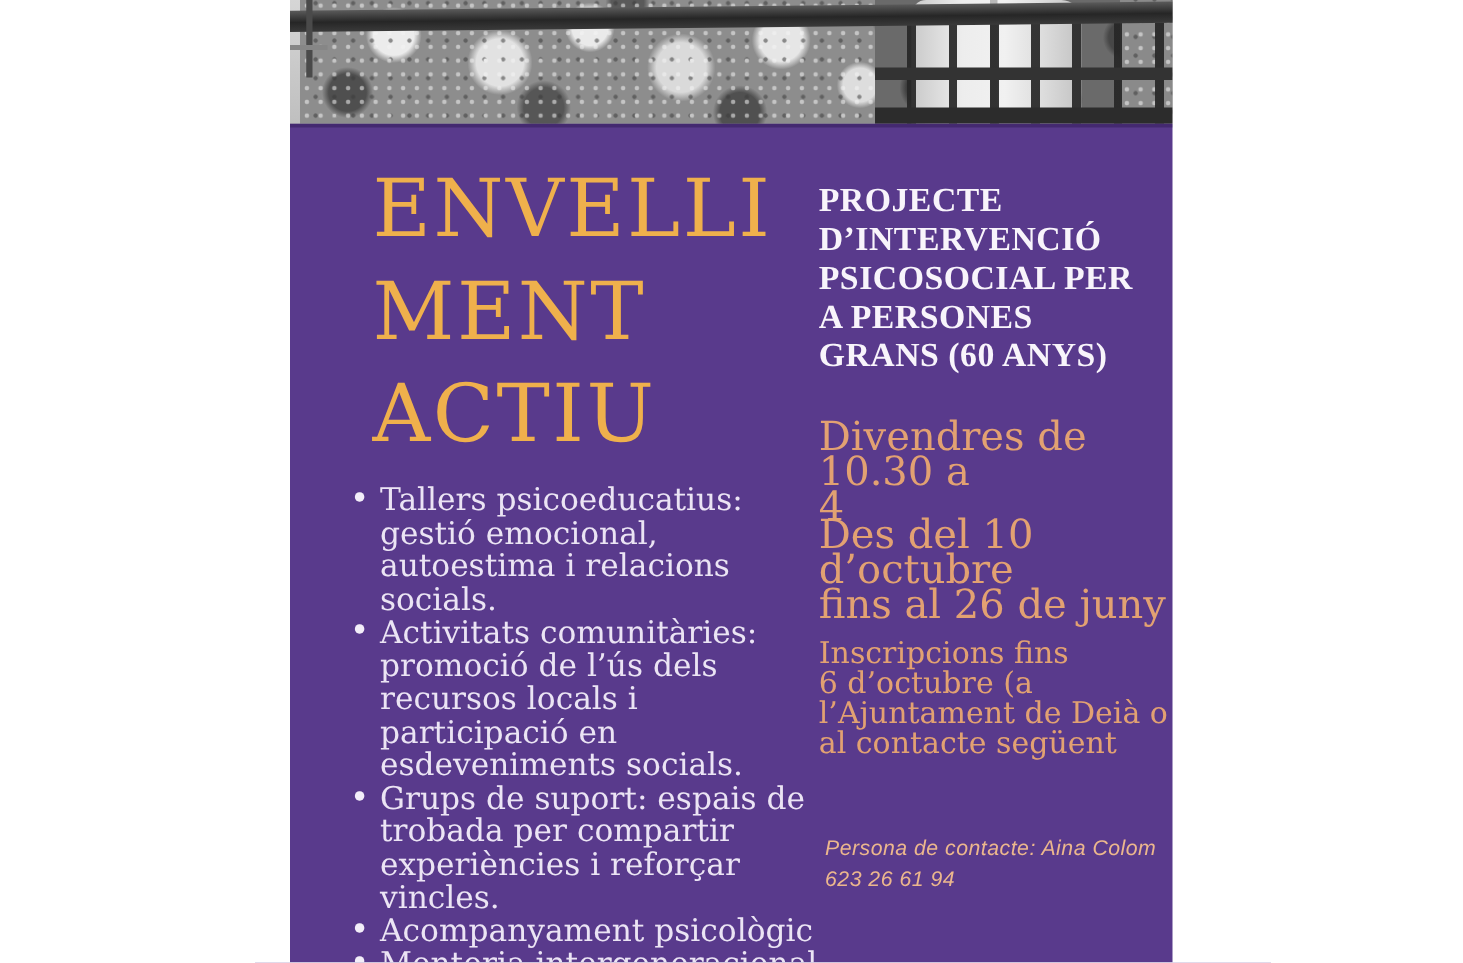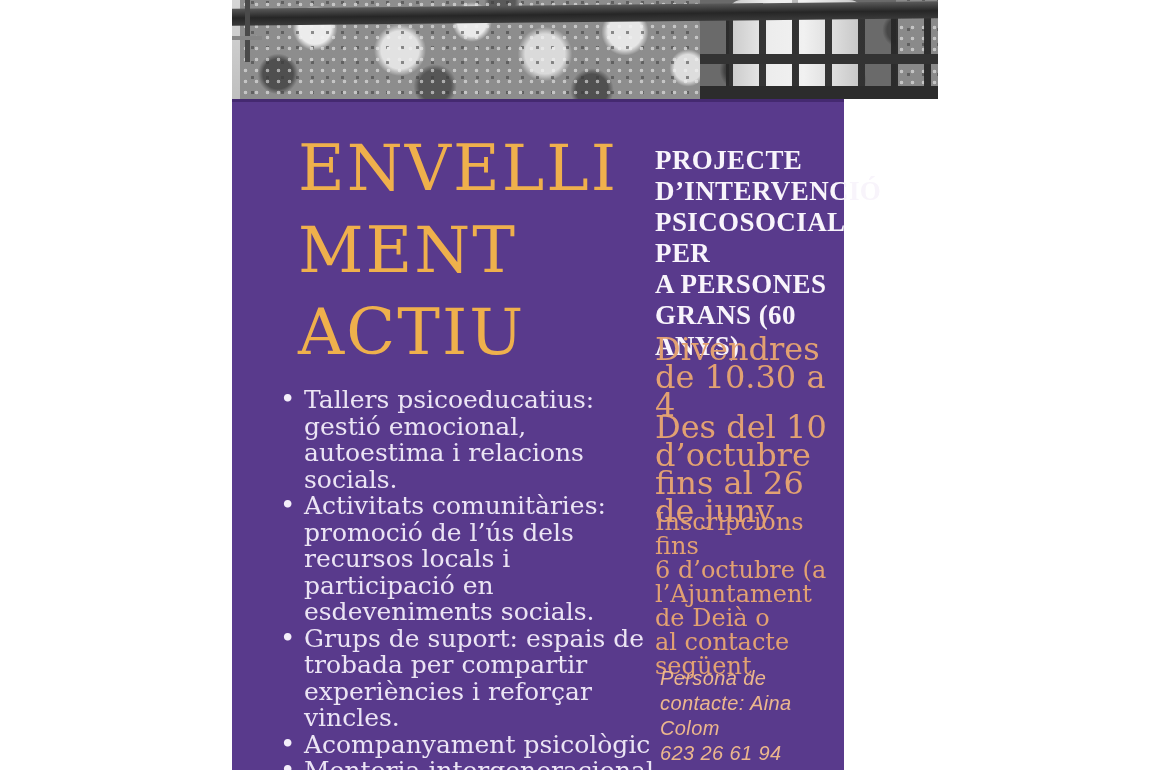--- a/index.html
+++ b/index.html
@@ -42,40 +42,40 @@
   .rail-top{left:-4px;top:5px;width:714px;height:17px;transform:rotate(-.6deg);
     background:linear-gradient(#5a5a5a,#262626 55%,#3a3a3a);}
   .rail-balusters{left:468px;top:18px;width:238px;height:81px;
     background:repeating-linear-gradient(90deg,transparent 0 26px,rgba(38,38,38,.92) 26px 33px);}
   .rail-mid{left:468px;top:54px;width:238px;height:10px;background:#333;}
   .rail-bottom{left:468px;top:86px;width:238px;height:13px;background:#2c2c2c;}
   .left-post{left:13px;top:0;width:5px;height:62px;background:#4a4a4a;}
   .left-bar{left:0;top:36px;width:30px;height:4px;background:#868686;}
 
   
-  .purple{position:absolute;left:0;top:99px;width:612px;height:671px;
+  .purple{position:absolute;left:0;top:99px;width:706px;height:671px;
           background:var(--purple,#593a8c);}
   .purple::before{content:"";position:absolute;left:0;top:0;width:100%;height:3px;
           background:rgba(30,12,60,.35);}
 
   .title{position:absolute;left:66px;top:28px;color:var(--title-gold,#efb04c);
          font-size:64px;line-height:82px;letter-spacing:2px;font-weight:400;}
   .title div{white-space:nowrap;}
   .heading{position:absolute;left:423px;top:46px;color:var(--heading-white,#f8f4fb);
            font-family:Liberation Serif, serif;font-weight:bold;
            font-size:27px;line-height:31px;letter-spacing:.4px;}
   .sched{position:absolute;left:423px;color:var(--peach,#e2a172);
          font-size:32px;line-height:28px;}
   .sched-time{top:236px;}
   .sched-dates{top:314px;}
   .inscr{position:absolute;left:423px;top:411px;color:var(--peach,#e2a172);
          font-size:24px;line-height:24px;}
   .contact{position:absolute;left:428px;top:567px;color:var(--contact-peach,#ecb78d);
            font-family:"Liberation Sans",sans-serif;font-style:italic;
-           font-size:20px;line-height:25px;letter-spacing:.4px;}
+           font-size:17px;line-height:25px;letter-spacing:.4px;}
 
   .bullets{position:absolute;left:46px;top:288px;width:358px;margin:0;padding:0;
            list-style:none;color:var(--bullet-text,#ebe4f4);
            font-size:25px;line-height:26.5px;}
   .bullets li{position:relative;padding-left:26px;width:350px;}
   .bullets li::before{content:"\2022";position:absolute;left:2px;top:-1px;
            color:#f3eef9;font-size:26px;}
 </style>
 </head>
 <body>

